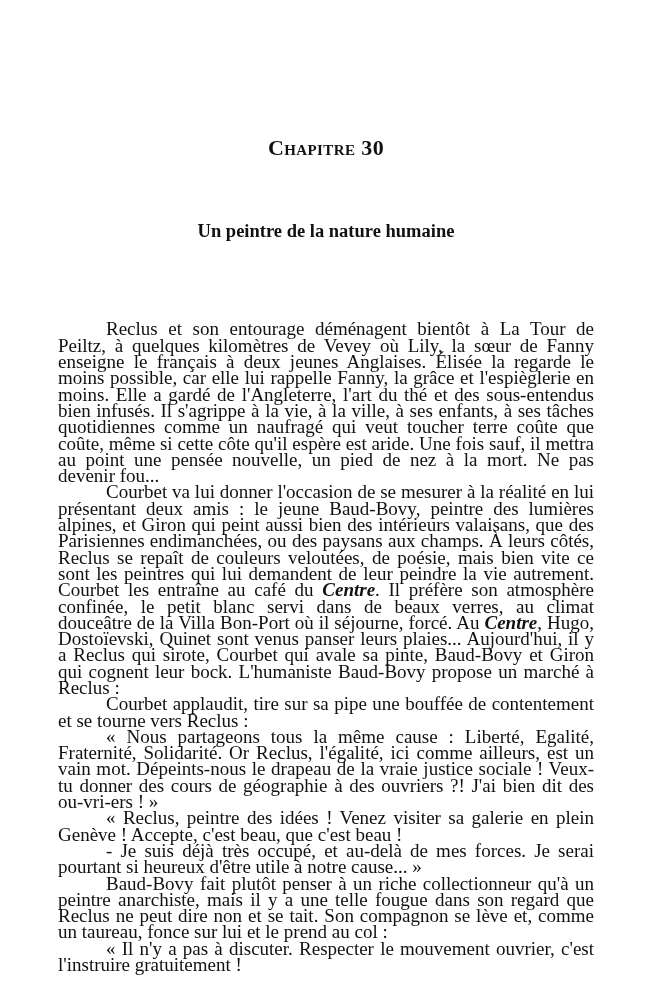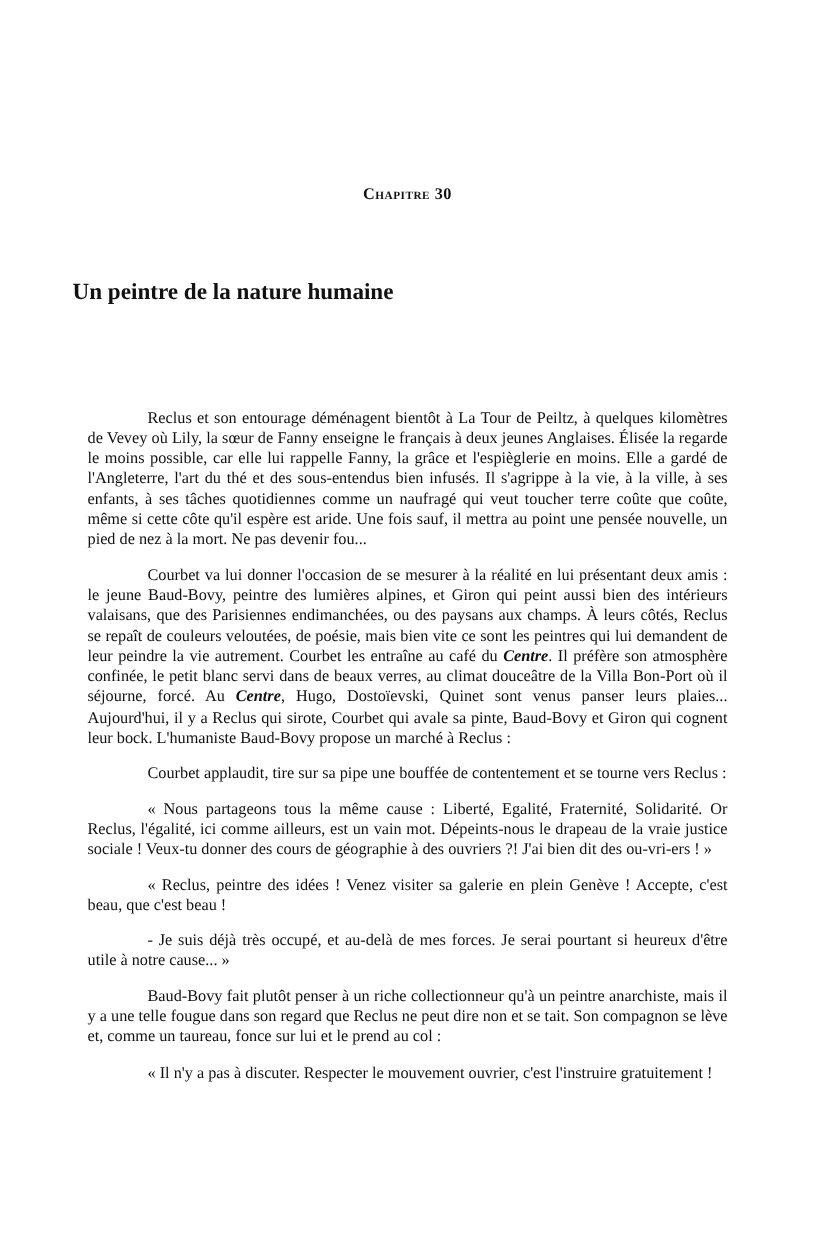--- a/index.html
+++ b/index.html
@@ -18,44 +18,45 @@
     color: #111111;
     overflow: hidden;
   }
   .content {
     position: absolute;
     left: 58px;
     top: 0;
     width: 536px;
   }
   .chapter-heading {
-    margin: 12px;
+    margin: 0;
     padding-top: 136px;
     text-align: center;
     font-weight: bold;
-    font-size: 13px;
+    font-size: 22px;
     font-variant: small-caps;
     letter-spacing: 0.4px;
     line-height: 1.1;
   }
   .chapter-title {
-    margin: 0;
+    margin: 11px;
     padding-top: 50px;
+    text-align: center;
     font-weight: bold;
     font-size: 18.5px;
     line-height: 1.15;
   }
   .body-text {
     padding-top: 68px;
   }
   p.para {
-    margin: 12px;
+    margin: 0;
     text-align: justify;
     text-justify: inter-word;
-    font-size: 13px;
+    font-size: 19px;
     line-height: 16.3px;
     text-indent: 48px;
     hyphens: none;
   }
   em.it {
     font-style: italic;
     font-weight: bold;
   }
 </style>
 </head>

